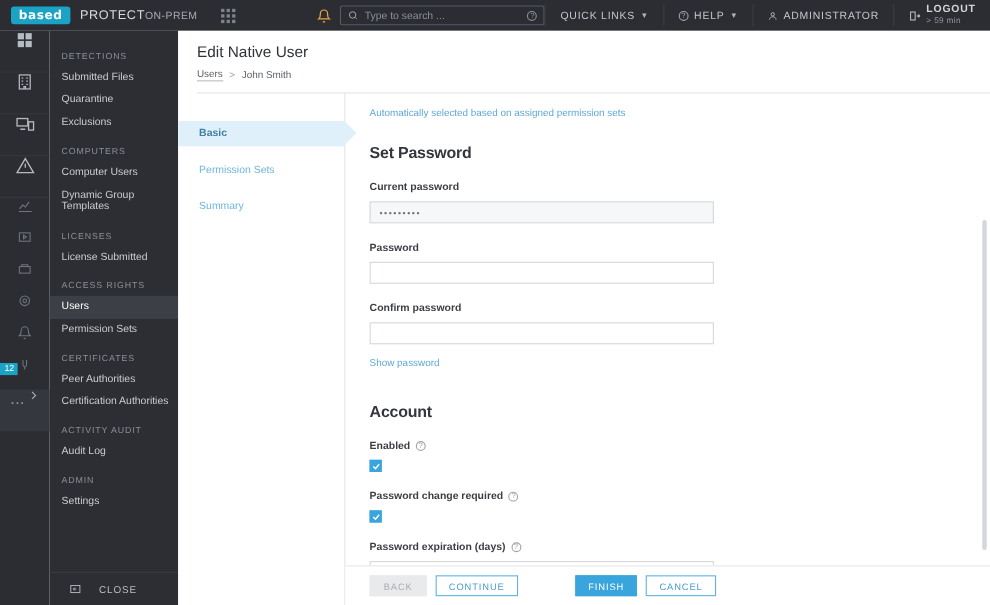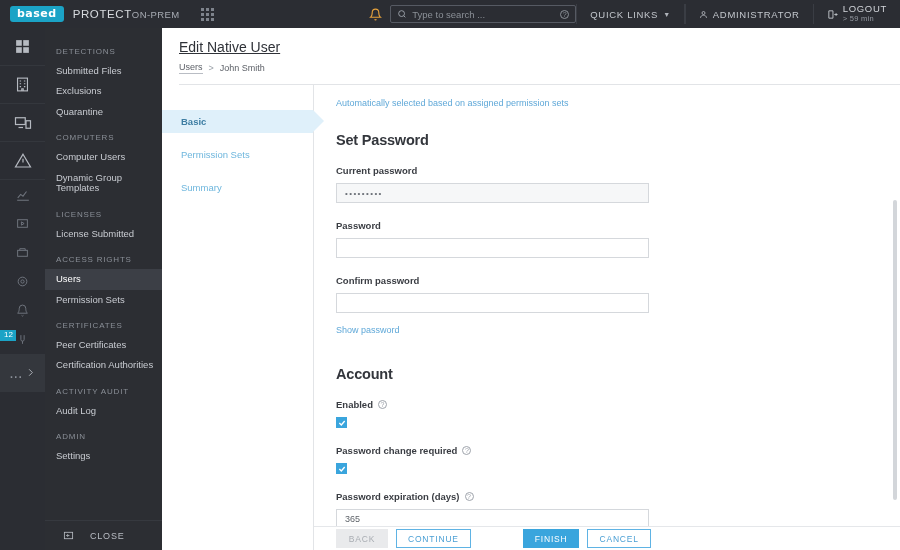--- a/index.html
+++ b/index.html
@@ -41,33 +41,33 @@
     border: 1px solid #565a63; border-radius: 2px; padding: 0 6px; gap: 5px;
   }
   .search-wrap input {
     flex: 1; background: transparent; border: 0; outline: none;
     color: #c8cbd1; font-size: 9.5px; font-family: "Liberation Sans", sans-serif;
   }
   .search-wrap input::placeholder { color: #8b9097; }
   .ico-svg { display: block; }
   .caret { font-size: 7px; color: #b0b4bb; }
   .logout-stack { display: flex; flex-direction: column; line-height: 1.15; }
-  .logout-stack .lo-main { font-size: 9.5px; letter-spacing: .7px; color: #d2d5da; }
+  .logout-stack .lo-main { font-size: 9.5px; letter-spacing: .7px; color: #d2d5da; font-weight: bold; }
   .logout-stack .lo-sub { font-size: 7.5px; color: #9499a1; letter-spacing: .3px; }
 
   
   .body { flex: 1; display: flex; min-height: 0; }
 
   
   .rail {
     width: 45px; background: #2b2d33; display: flex; flex-direction: column;
     flex: 0 0 45px;
   }
   .rail-item {
-    height: 38px; display: flex; align-items: center; justify-content: center;
+    height: 38px; display: flex; justify-content: center;
     border-bottom: 1px solid #34373d; color: #b6bac1; position: relative;
   }
   .rail-item.tight { height: 29px; border-bottom: 0; color: #6f747d; }
   .rail-item.more { background: #34373d; color: #8a8f98; justify-content: space-around; padding: 0 8px;}
   .rail-badge {
     position: absolute; left: 0; top: 5px; background: #1ba3c6; color: #fff;
     font-size: 8px; padding: 1px 3px 2px 4px; line-height: 1;
   }
   .rail-spacer { flex: 1; }
 
@@ -82,21 +82,21 @@
   .nav-item { font-size: 9.5px; color: #c9ccd2; padding: 5px 0 5px 11px; line-height: 1.1; }
   .nav-item.active { background: #3c3f46; color: #ffffff; }
   .nav-close {
     height: 30px; display: flex; align-items: center; gap: 16px; padding-left: 18px;
     border-top: 1px solid #36393f; font-size: 9px; letter-spacing: .8px; color: #b9bdc4;
   }
 
   
   .main { flex: 1; background: #ffffff; position: relative; display: flex; flex-direction: column; min-width: 0; }
   .page-head { padding: 11px 0 0 17px; }
-  .page-title { font-size: 14px; color: #2f3238; font-weight: normal; text-decoration: underline; }
+  .page-title { font-size: 14px; color: #2f3238; font-weight: normal; }
   .crumbs { display: flex; align-items: center; gap: 6px; font-size: 9px; color: #5d6168; margin-top: 7px; }
   .crumbs .crumb-link { color: #5d6168; border-bottom: 1px solid #b9bdc4; padding-bottom: 1px; }
   .crumbs .sep { color: #9aa0a8; font-size: 9px; }
   .head-rule { height: 1px; background: #e2e4e7; margin-top: 10px; }
 
   .content { flex: 1; display: flex; min-height: 0; position: relative; }
 
   
   .wizard { width: 152px; flex: 0 0 152px; border-right: 1px solid #e2e4e7; padding-top: 25px; }
   .wz-tab {
@@ -128,21 +128,21 @@
   .input.filled { background: #f6f7f8; letter-spacing: 1.4px; color: #6b7077; font-size: 8px; }
   .link-sm { font-size: 9px; color: #5fa8d8; margin-top: 12px; display: inline-block; }
   .checkbox {
     margin-top: 7px; width: 11px; height: 11px; background: #3aa5dd; border: 1px solid #3aa5dd;
     display: flex; align-items: center; justify-content: center;
   }
   .checkbox svg { display: block; }
 
   
   .btnbar {
-    position: absolute; left: 152px; right: 0; bottom: 0; height: 24px;
+    position: absolute; left: 152px; right: 0; bottom: 0; height: 36px;
     background: #fff; border-top: 1px solid #e5e7ea;
     display: flex; align-items: center; gap: 8px; padding-left: 22px;
   }
   .btn {
     height: 19px; min-width: 52px; padding: 0 11px; font-size: 8.5px; letter-spacing: .8px;
     display: inline-flex; align-items: center; justify-content: center;
     border: 1px solid #5fb3e4; color: #4a9fd4; background: #fff; cursor: pointer;
     font-family: "Liberation Sans", sans-serif;
   }
   .btn.disabled { background: #e9eaec; border-color: #e9eaec; color: #a9adb3; }
@@ -198,20 +198,25 @@
         </div>
       </div>
 
       <div class="tb-sep"></div>
       <div class="tb-item">
         <span>QUICK LINKS</span>
         <span class="caret">▼</span>
       </div>
 
       <div class="tb-sep"></div>
+      <div class="tb-item">
+        <span class="help-dot">?</span>
+        <span>HELP</span>
+        <span class="caret">▼</span>
+      </div>
 
       <div class="tb-sep"></div>
       <div class="tb-item">
         <svg class="ico-svg" width="9" height="9" viewBox="0 0 24 24" fill="none" stroke="#c3c7cd" stroke-width="2">
           <circle cx="12" cy="8" r="4"></circle>
             <path d="M4 21c0-4.4 3.6-7 8-7s8 2.6 8 7"></path>
         </svg>
         <span>ADMINISTRATOR</span>
       </div>
 
@@ -304,22 +309,22 @@
       </div>
       <div class="rail-spacer"></div>
     </div>
 
     <div class="nav">
       <div class="nav-scroll">
 
         <div>
           <div class="nav-group">DETECTIONS</div>
           <div class="nav-item">Submitted Files</div>
+          <div class="nav-item">Quarantine</div>
           <div class="nav-item">Exclusions</div>
-          <div class="nav-item">Quarantine</div>
         </div>
 
         <div>
           <div class="nav-group">COMPUTERS</div>
           <div class="nav-item">Computer Users</div>
           <div class="nav-item">Dynamic Group Templates</div>
         </div>
 
         <div>
           <div class="nav-group">LICENSES</div>
@@ -327,21 +332,21 @@
         </div>
 
         <div>
           <div class="nav-group">ACCESS RIGHTS</div>
           <div class="nav-item active">Users</div>
           <div class="nav-item">Permission Sets</div>
         </div>
 
         <div>
           <div class="nav-group">CERTIFICATES</div>
-          <div class="nav-item">Peer Certificates</div>
+          <div class="nav-item">Peer Authorities</div>
           <div class="nav-item">Certification Authorities</div>
         </div>
 
         <div>
           <div class="nav-group">ACTIVITY AUDIT</div>
           <div class="nav-item">Audit Log</div>
         </div>
 
         <div>
           <div class="nav-group">ADMIN</div>

